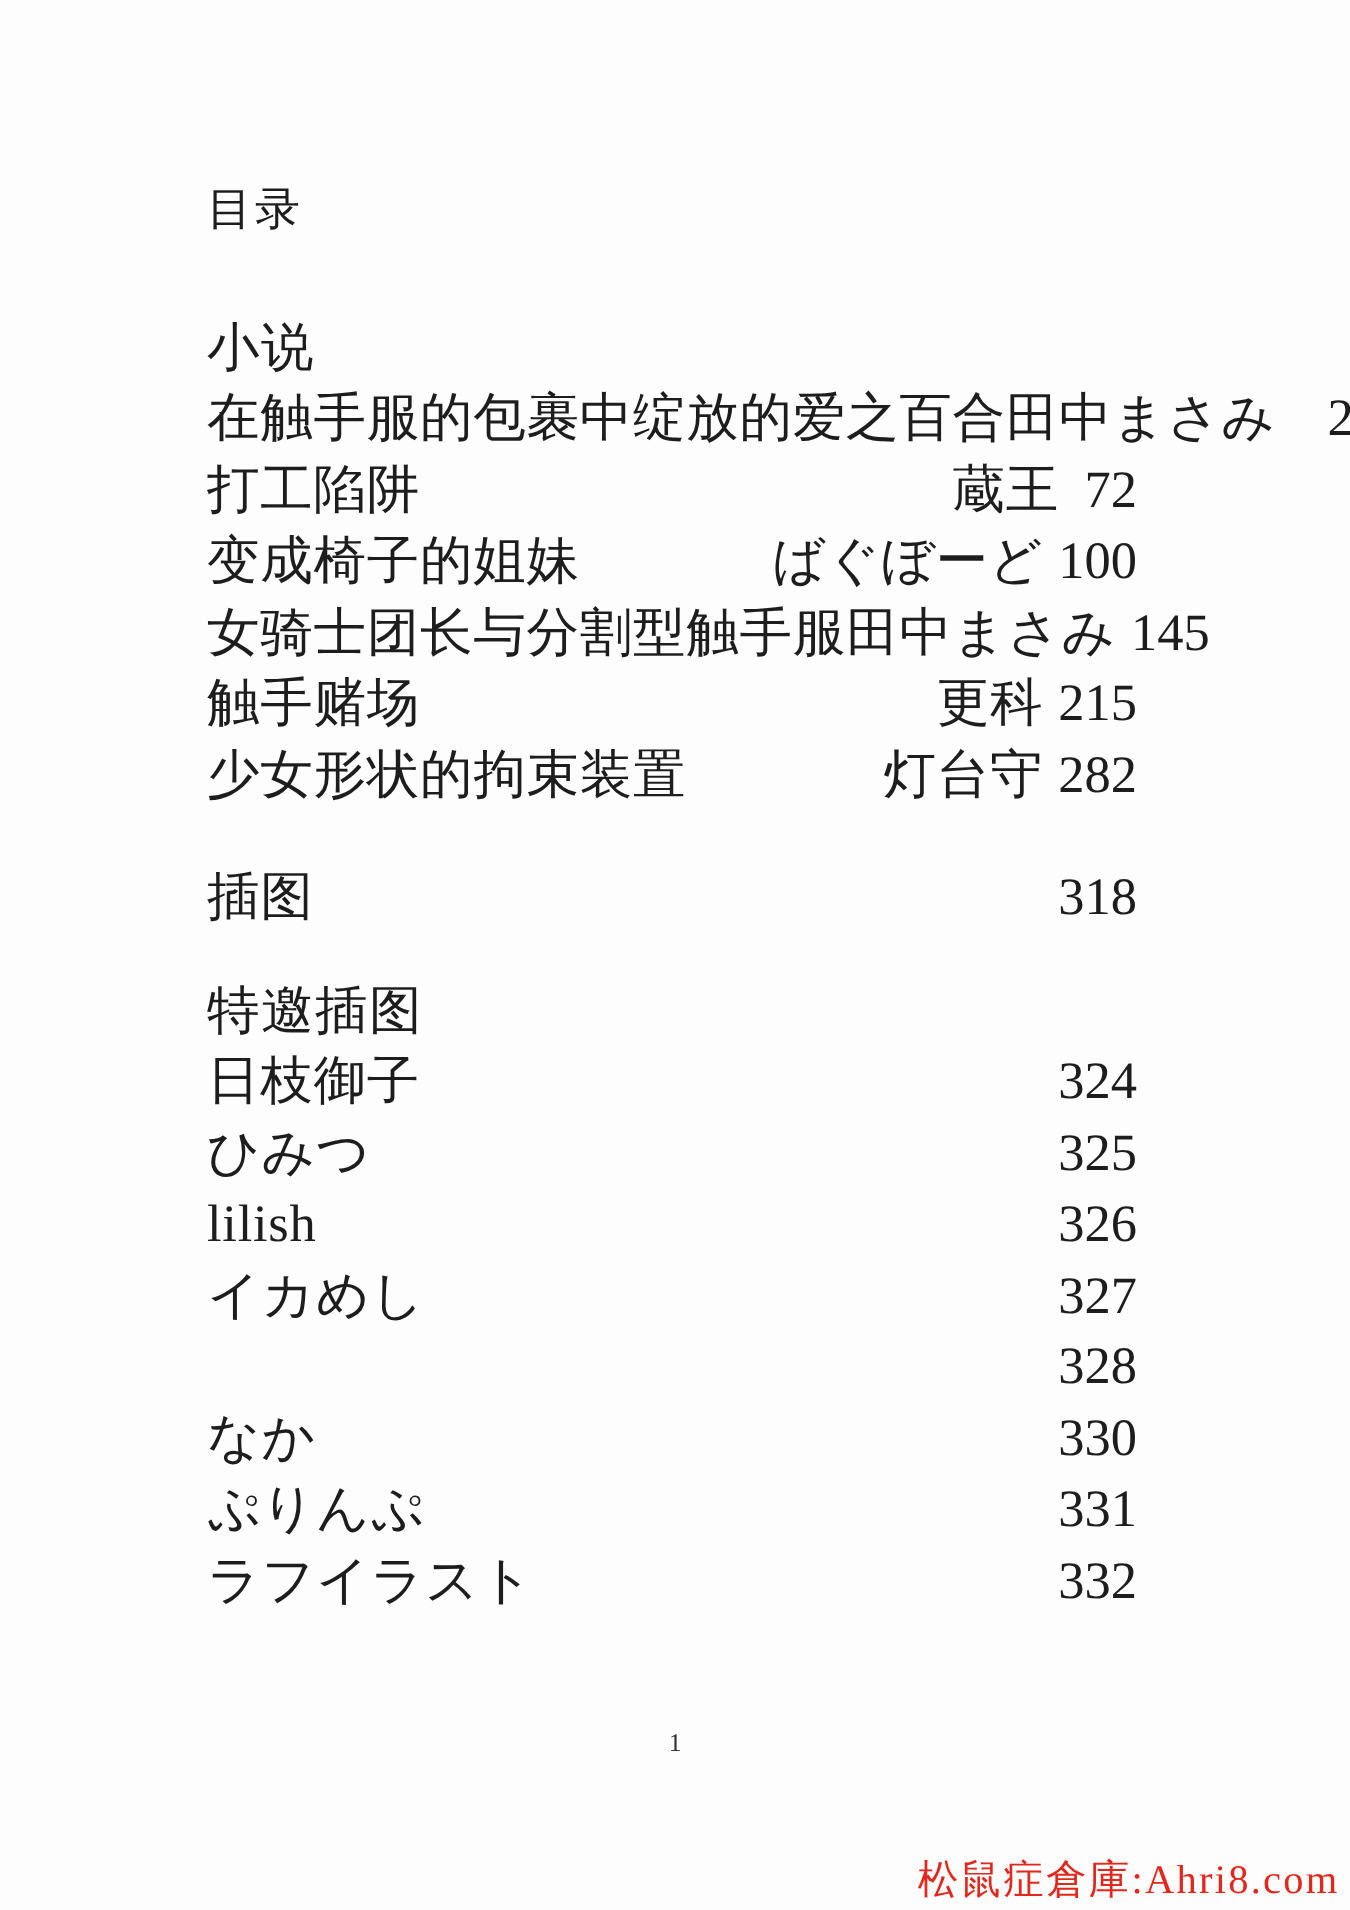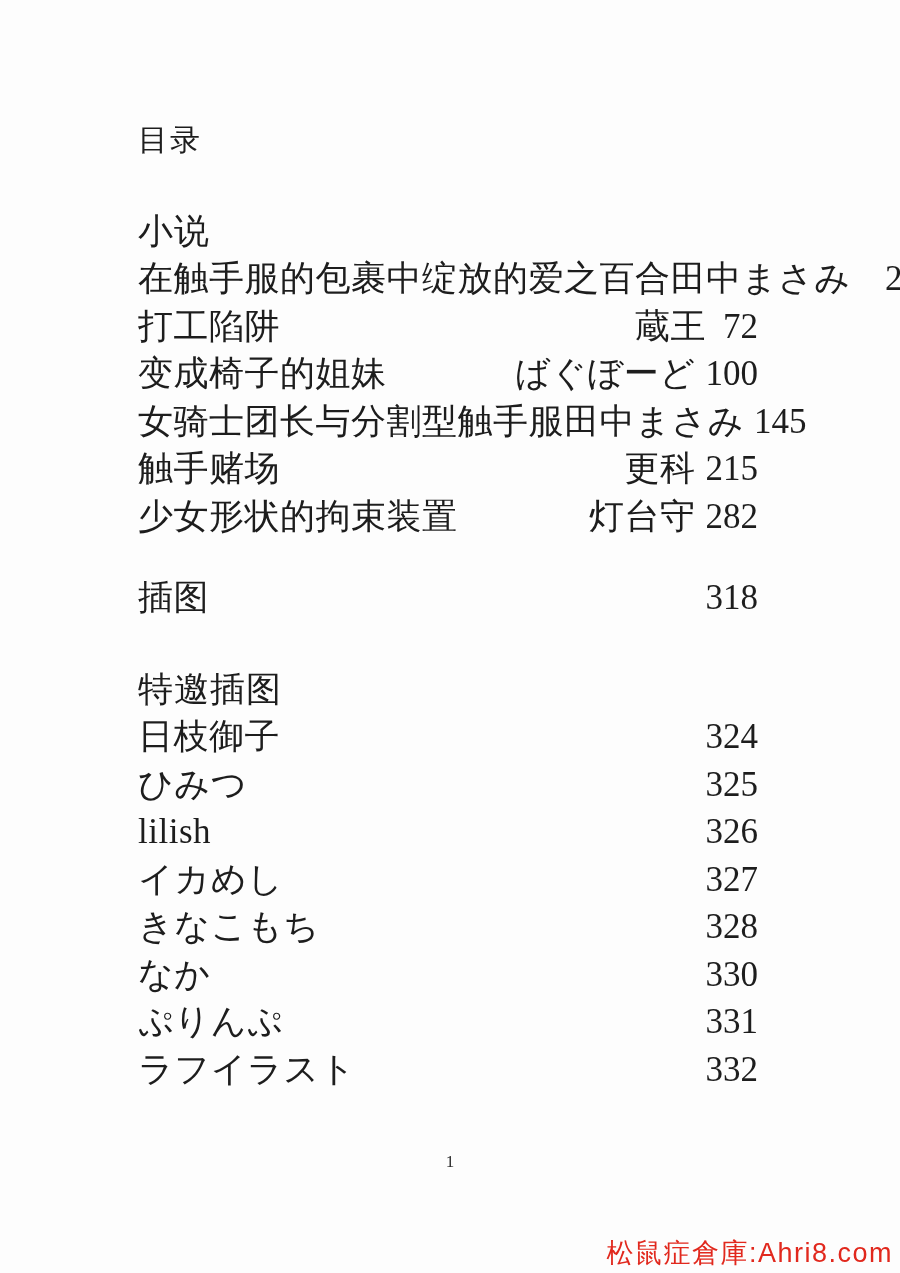--- a/index.html
+++ b/index.html
@@ -38,37 +38,37 @@
   .heading-row span { letter-spacing: 1px; }
   .entry-title { letter-spacing: 0.5px; text-align: center; }
   .spacer { flex: 1 1 auto; }
   .entry-author { letter-spacing: 0.5px; }
   .entry-page {
     min-width: 42px;
     margin-left: 10px;
     text-align: right;
   }
   .gap-half  { margin-top: 34px; }
-  .gap-large { margin-top: 44px; text-align: right; }
+  .gap-large { margin-top: 28px; text-align: right; }
   .folio {
     position: absolute;
     left: 0;
     right: 0;
     top: 1152px;
     text-align: center;
     font-size: 17px;
     color: #2e2e2e;
   }
   .watermark {
     position: absolute;
     right: 7px;
     bottom: 2px;
     font-size: 27px;
     letter-spacing: 1.5px;
-    font-family: Liberation Sans, sans-serif;
+    font-family: Liberation Serif, serif;
   }
 </style>
 </head>
 <body style="background: rgb(253, 253, 253); color: rgb(29, 29, 29);">
 
 <main class="page">
   <div class="toc">
     <div class="toc-title">目录</div>
     <div id="toc-body">
         <div class="row heading-row">
@@ -137,21 +137,20 @@
           <span class="entry-author"></span>
           <span class="entry-page">326</span>
         </div>
         <div class="row">
           <span class="entry-title">イカめし</span>
           <span class="spacer"></span>
           <span class="entry-author"></span>
           <span class="entry-page">327</span>
         </div>
         <div class="row">
-          <span class="entry-title">きなこもち</span>
           <span class="spacer"></span>
           <span class="entry-author"></span>
           <span class="entry-page">328</span>
         </div>
         <div class="row">
           <span class="entry-title">なか</span>
           <span class="spacer"></span>
           <span class="entry-author"></span>
           <span class="entry-page">330</span>
         </div>

